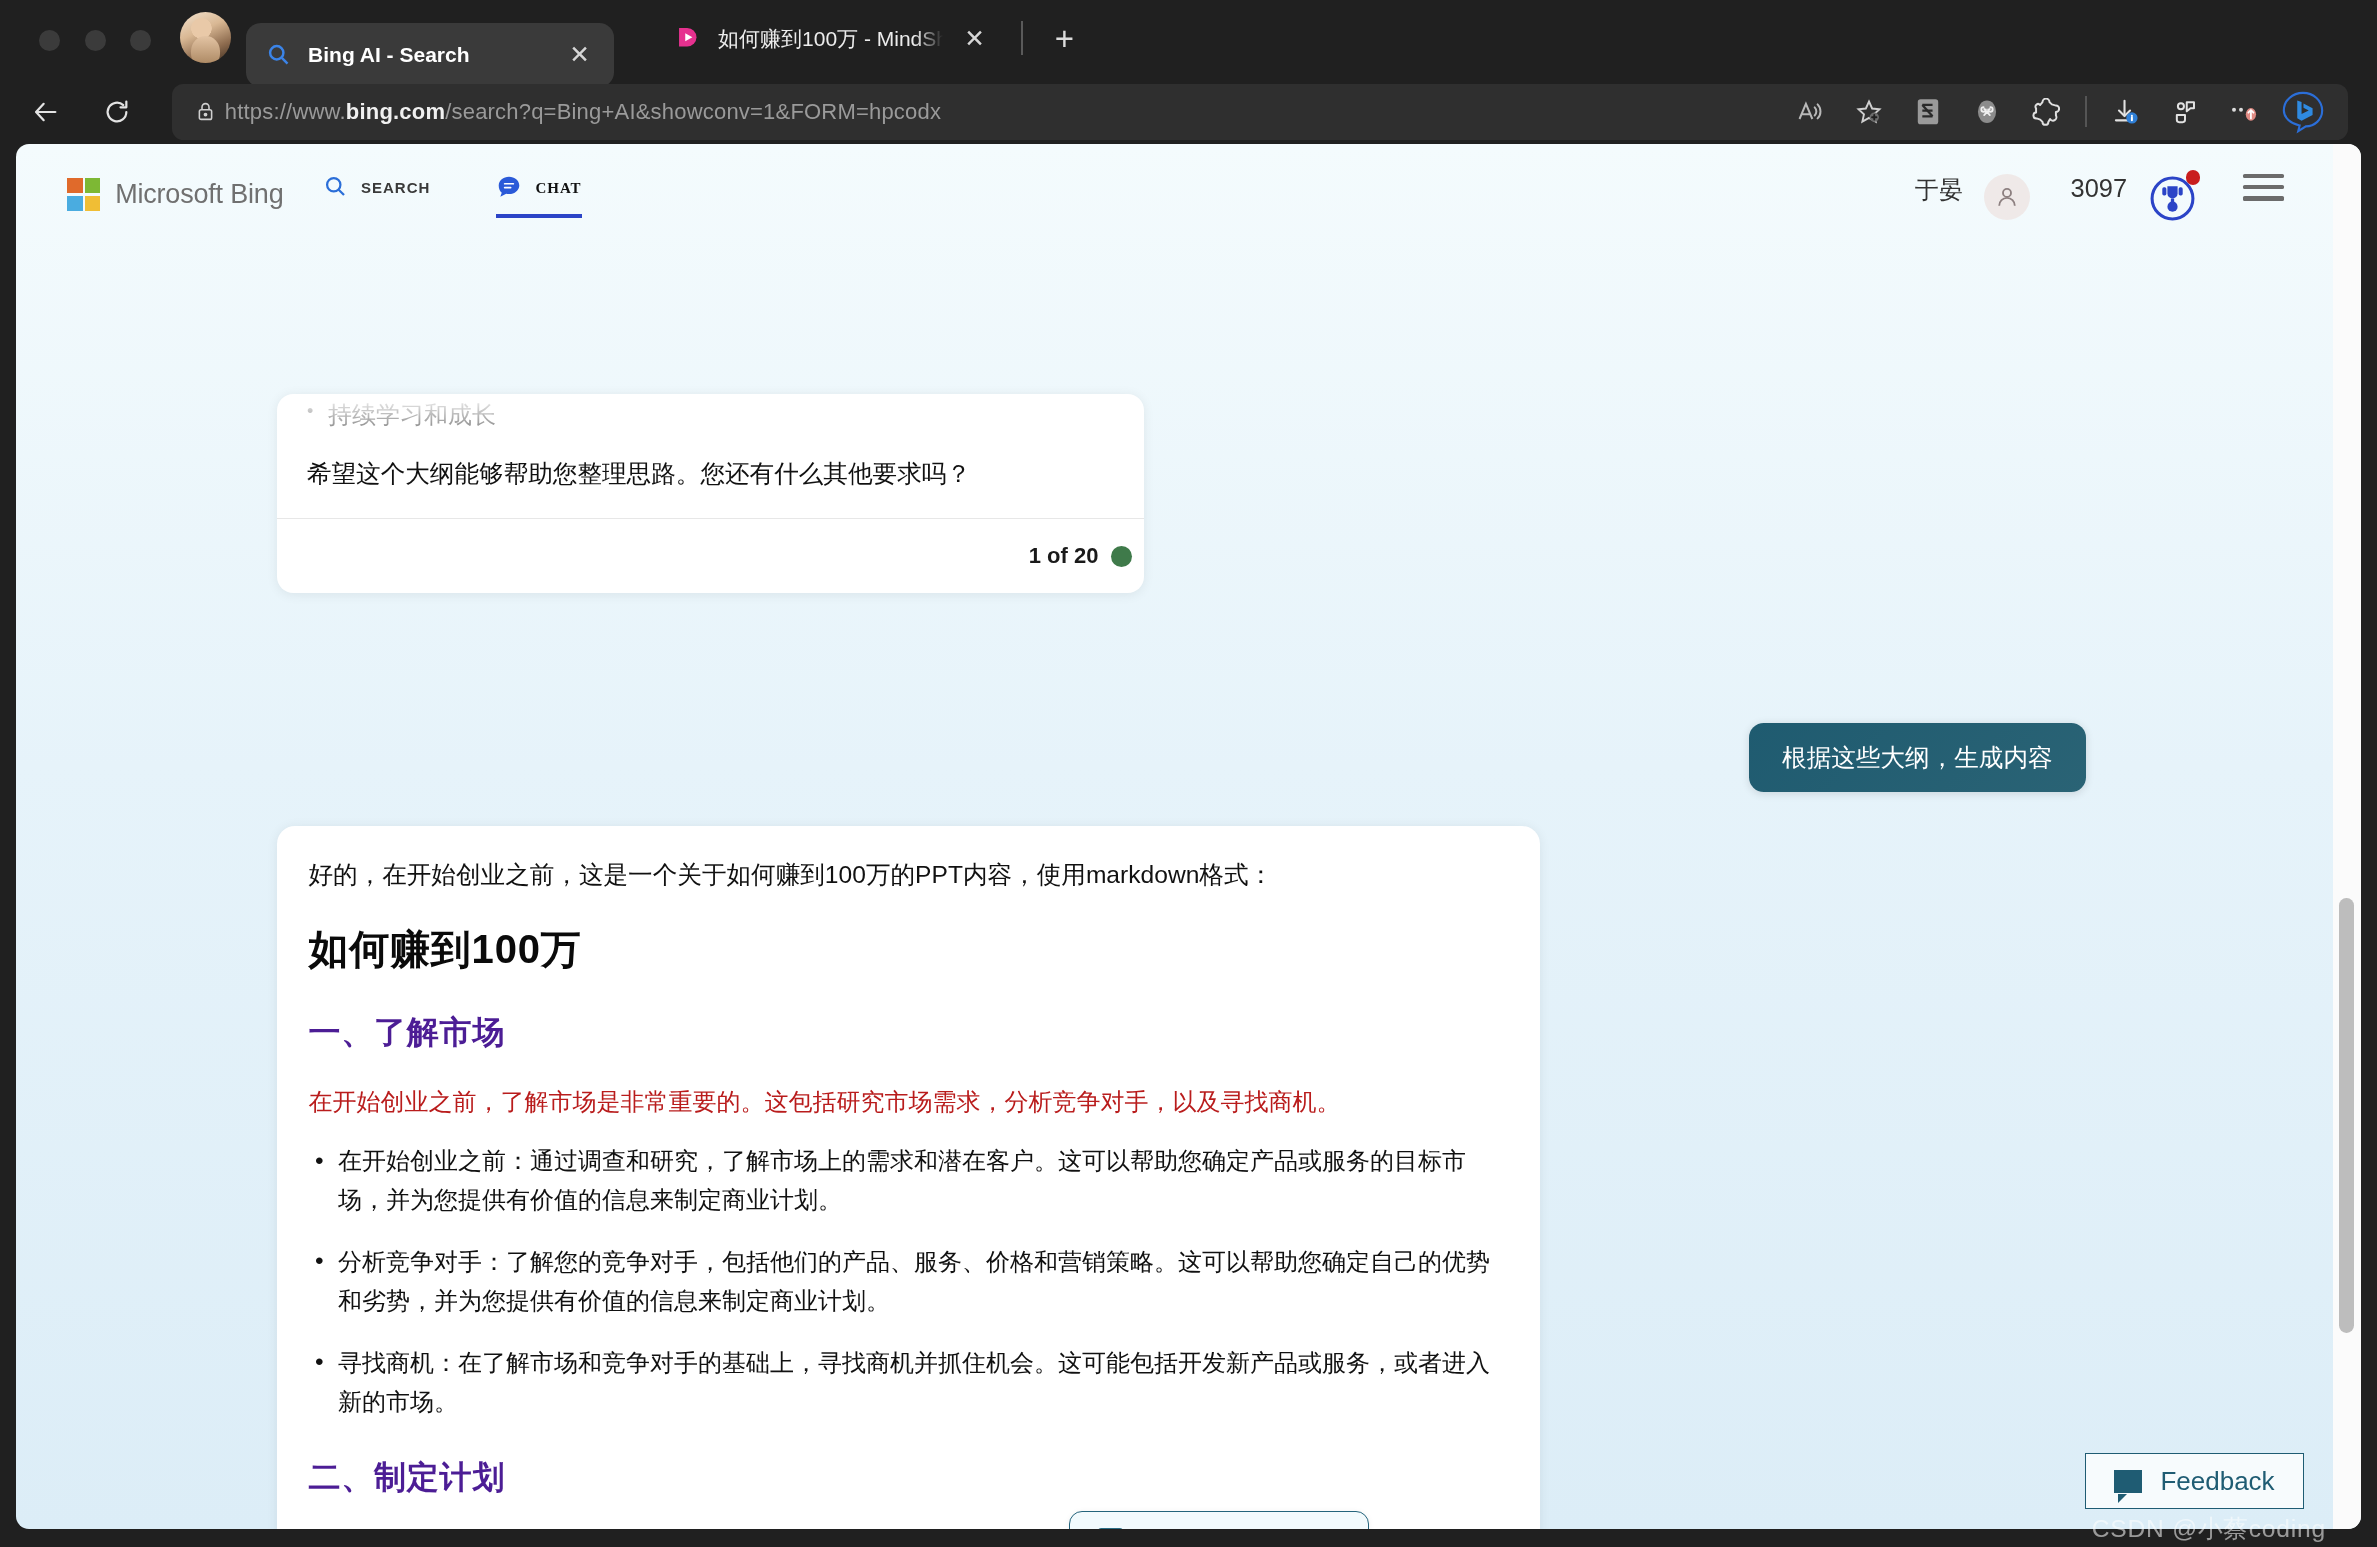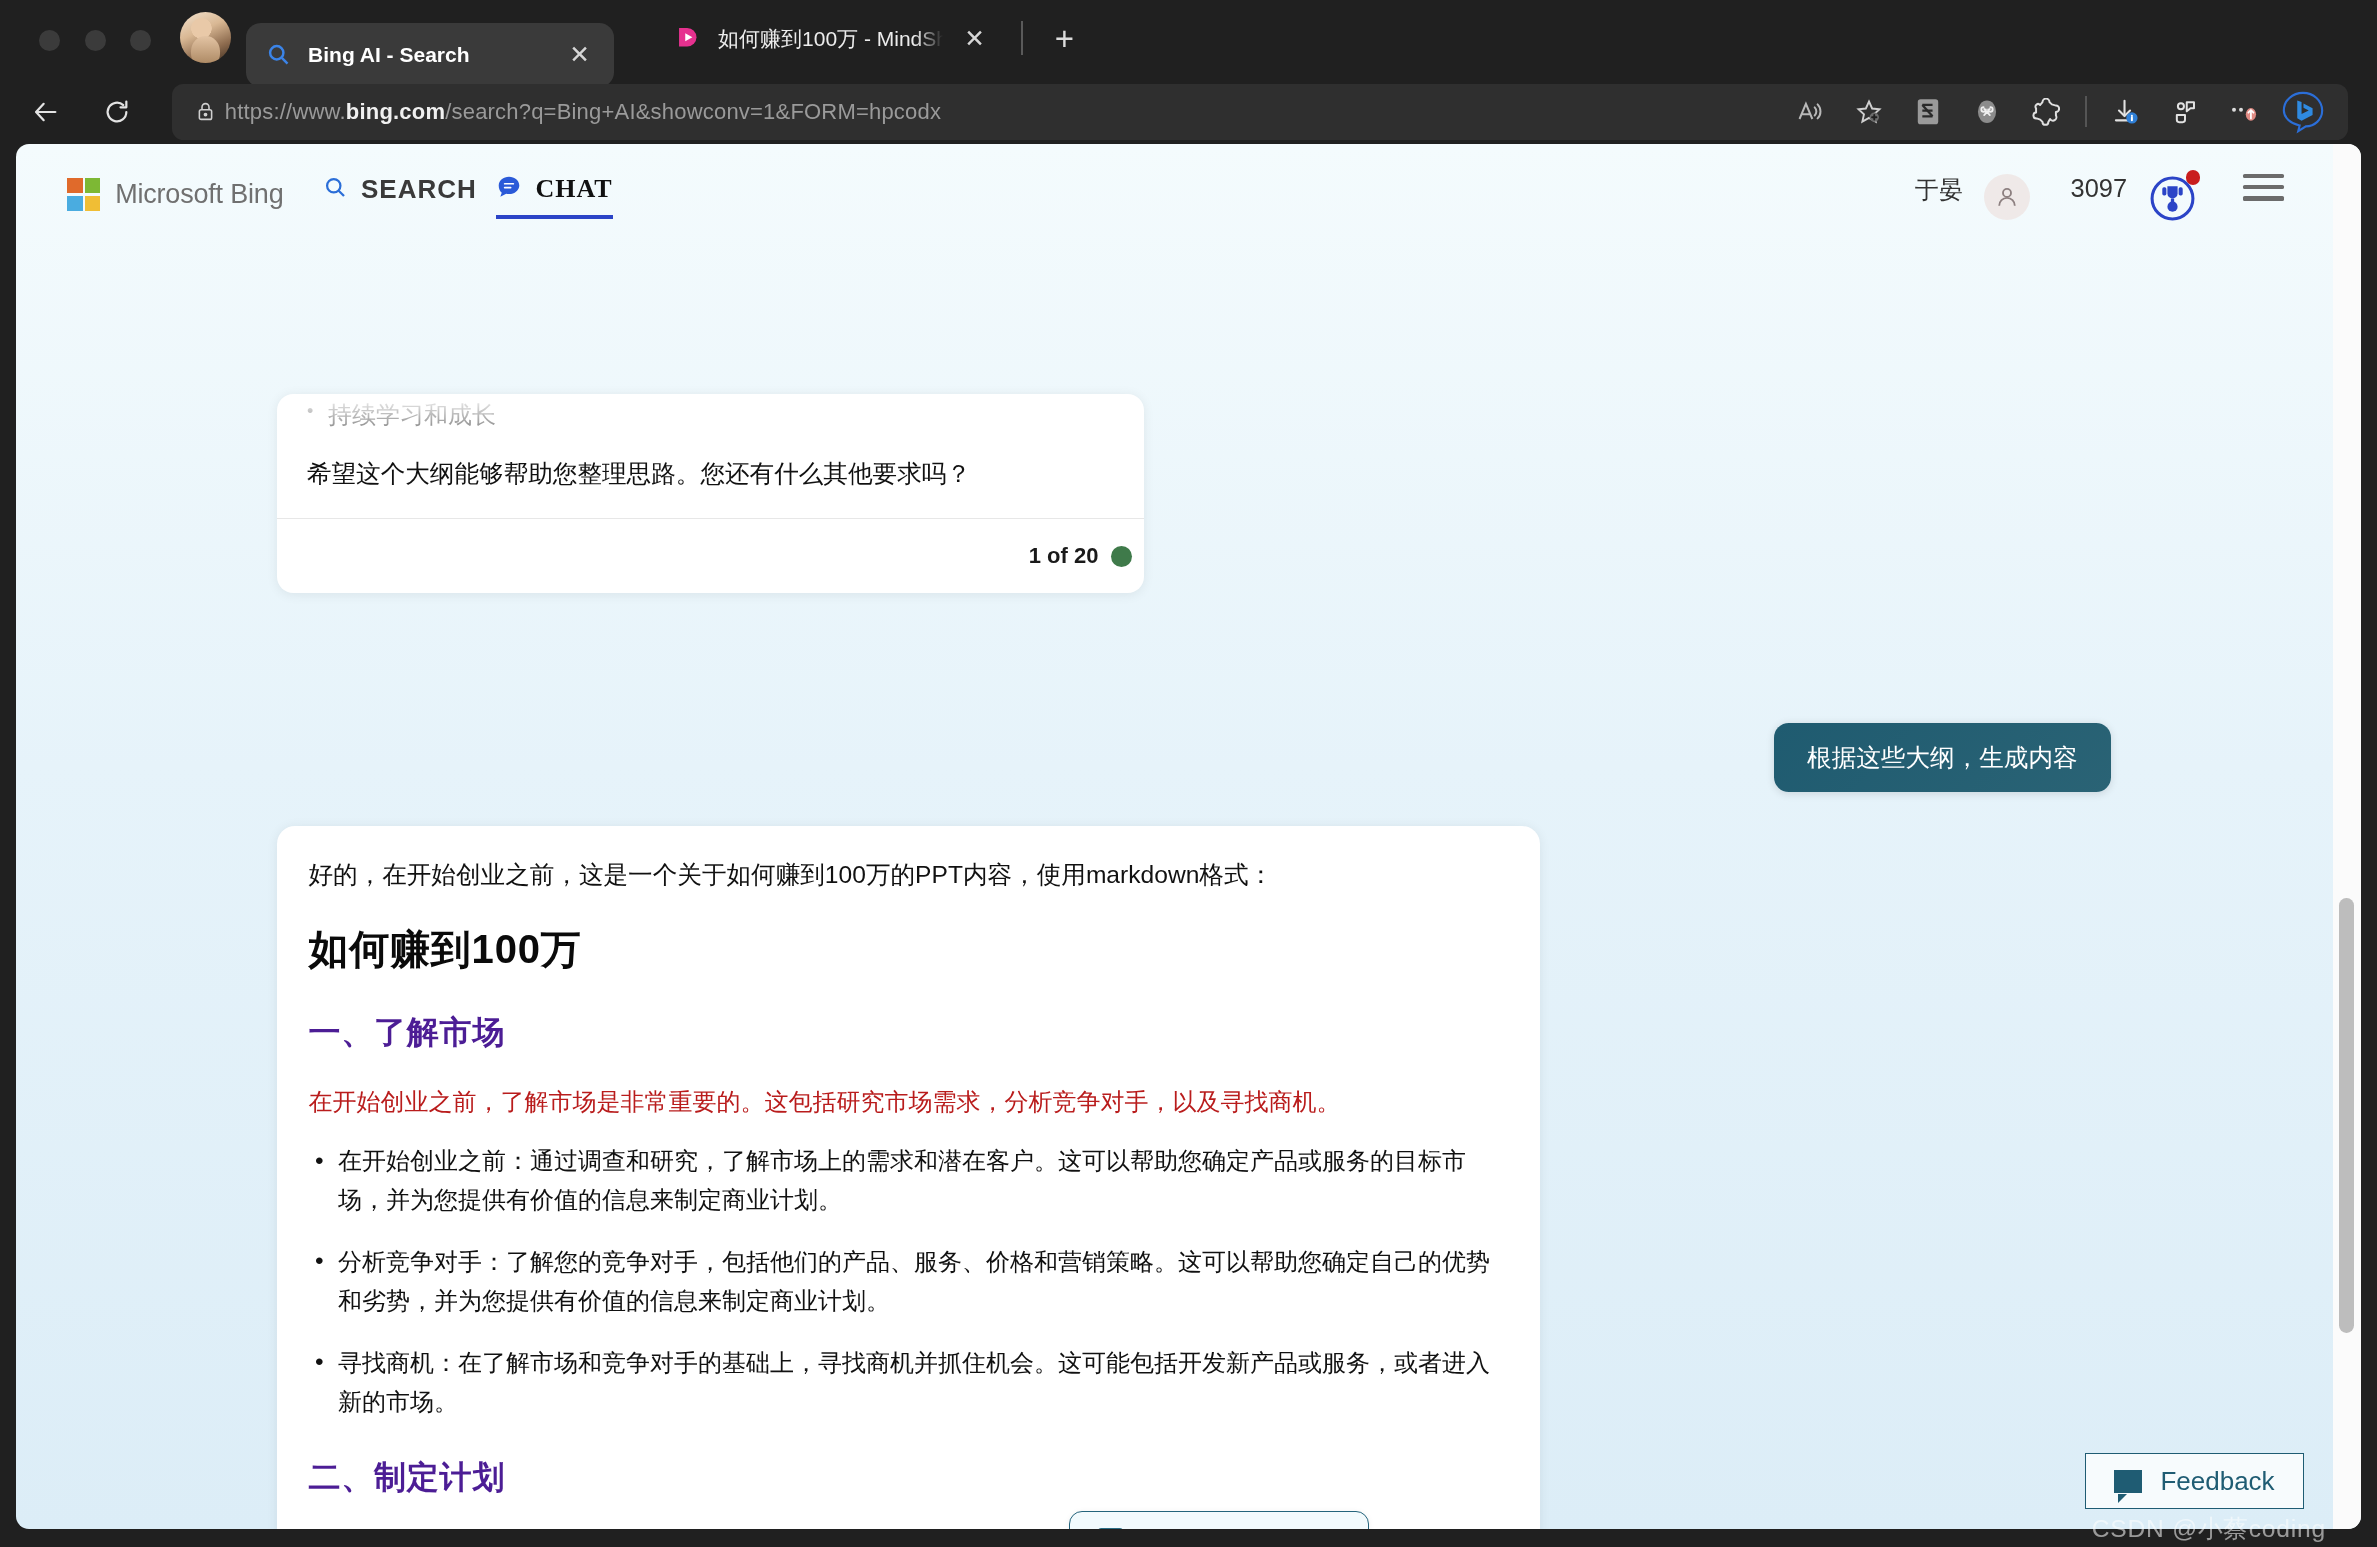--- a/index.html
+++ b/index.html
@@ -126,21 +126,21 @@
   .ms-squares i:nth-child(2) { background: #7db834; }
   .ms-squares i:nth-child(3) { background: #4aace0; }
   .ms-squares i:nth-child(4) { background: #f0be35; }
   .ms-word { font-size: 27px; color: #707070; letter-spacing: -0.2px; }
 
   .nav-tab {
     position: absolute; top: 29.5px;
     display: flex; align-items: center; gap: 13px;
     padding-bottom: 11.5px;
   }
-  .nav-tab .lbl { font-size: 26px; letter-spacing: 1px; font-weight: bold; }
+  .nav-tab .lbl { font-size: 15px; letter-spacing: 1px; font-weight: bold; }
   .nav-tab.search { left: 307px; }
   .nav-tab.search .lbl { color: #3a3a3a; }
   .nav-tab.chat { left: 480px; border-bottom: 4.9px solid #2b44c7; }
   .nav-tab.chat .lbl { color: #111; font-family: Liberation Serif, serif; }
 
   .hdr-right { position: absolute; right: 49px; top: 29.5px; display: flex; align-items: flex-start; gap: 21px; }
   .user-name { font-size: 24px; color: #333; }
   .avatar-circle {
     width: 46px; height: 46px; border-radius: 50%;
     background: #efe9e8; display: flex; align-items: center; justify-content: center;
@@ -174,21 +174,21 @@
   .bot-para { font-size: 24.6px; color: #111; line-height: 1.55; margin-top: 24.6px; }
   .card-footer {
     border-top: 0.8px solid #e7e7e7; height: 75px;
     display: flex; align-items: center; justify-content: flex-end;
     padding-right: 12px; gap: 13px;
   }
   .card-footer .count { font-size: 22px; font-weight: bold; color: #1a1a1a; }
   .tone-dot { width: 21px; height: 21px; border-radius: 50%; background: #3f7a4a; }
 
   .user-bubble {
-    position: absolute; right: 222px; top: 477px;
+    position: absolute; right: 247px; top: 477px;
     background: linear-gradient(135deg, #1f5b70 0%, #2a6375 100%);
     color: #fff; font-size: 24.6px;
     padding: 18px 33px; border-radius: 14.8px;
     box-shadow: 0 1.6px 8.2px rgba(0,0,0,.12);
     white-space: nowrap;
   }
 
   .bot-card-main {
     position: absolute; left: 261px; top: 580px; width: 1263px;
     background: #fff; border-radius: 18px;

